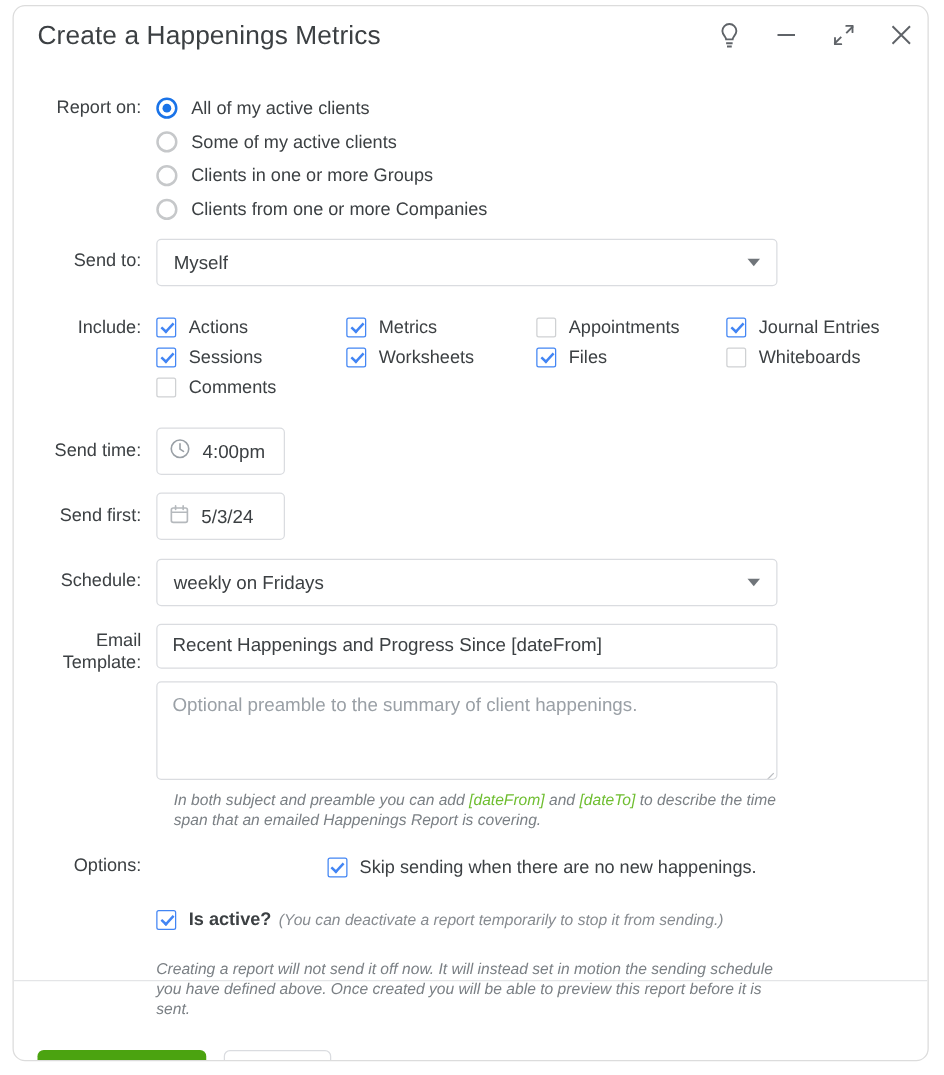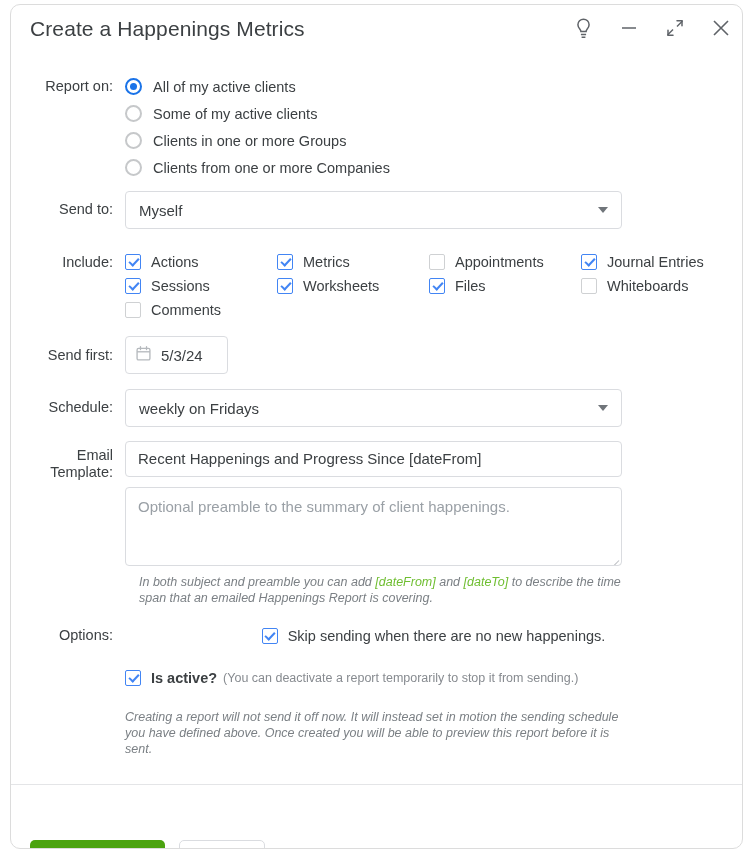--- a/index.html
+++ b/index.html
@@ -237,20 +237,21 @@
     font-size: 12.5px;
     font-style: italic;
     color: #7b8085;
     line-height: 16px;
     width: 500px;
   }
   .token { color: #6fbe31; font-style: italic; }
 
   .inline-note {
     font-size: 12.5px;
+    font-style: italic;
     color: #878b90;
   }
 
   
   .divider {
     position: absolute;
     left: 0;
     right: 0;
     top: 779px;
     height: 1px;
@@ -403,20 +404,34 @@
             <span class="cb-label">Whiteboards</span>
           </div>
           <div class="cb-cell">
             <span class="cbox"></span>
             <span class="cb-label">Comments</span>
           </div>
         </div>
       </div>
     </div>
 
+    <div class="row" style="margin-top:20px;">
+      <div class="label" style="padding-top:11px;">Send time:</div>
+      <div class="field">
+        <div class="smallinput">
+          <span>
+            <svg width="18" height="18" viewBox="0 0 18 18" fill="none" stroke="#9aa0a6" stroke-width="1.3">
+              <circle cx="9" cy="9" r="7"></circle>
+              <path d="M9 5v4.3l2.8 1.8" stroke-linecap="round"></path>
+            </svg>
+          </span>
+          <span class="val">4:00pm</span>
+        </div>
+      </div>
+    </div>
 
     <div class="row" style="margin-top:14px;">
       <div class="label" style="padding-top:11px;">Send first:</div>
       <div class="field">
         <div class="smallinput">
           <span>
             <svg width="17" height="17" viewBox="0 0 18 18" fill="none" stroke="#b5b9bd" stroke-width="1.4">
               <rect x="2.2" y="3.6" width="13.6" height="12.2" rx="1.6"></rect>
               <path d="M2.2 7.2h13.6"></path>
               <path d="M5.8 1.8v3.0M12.2 1.8v3.0" stroke-linecap="round"></path>

